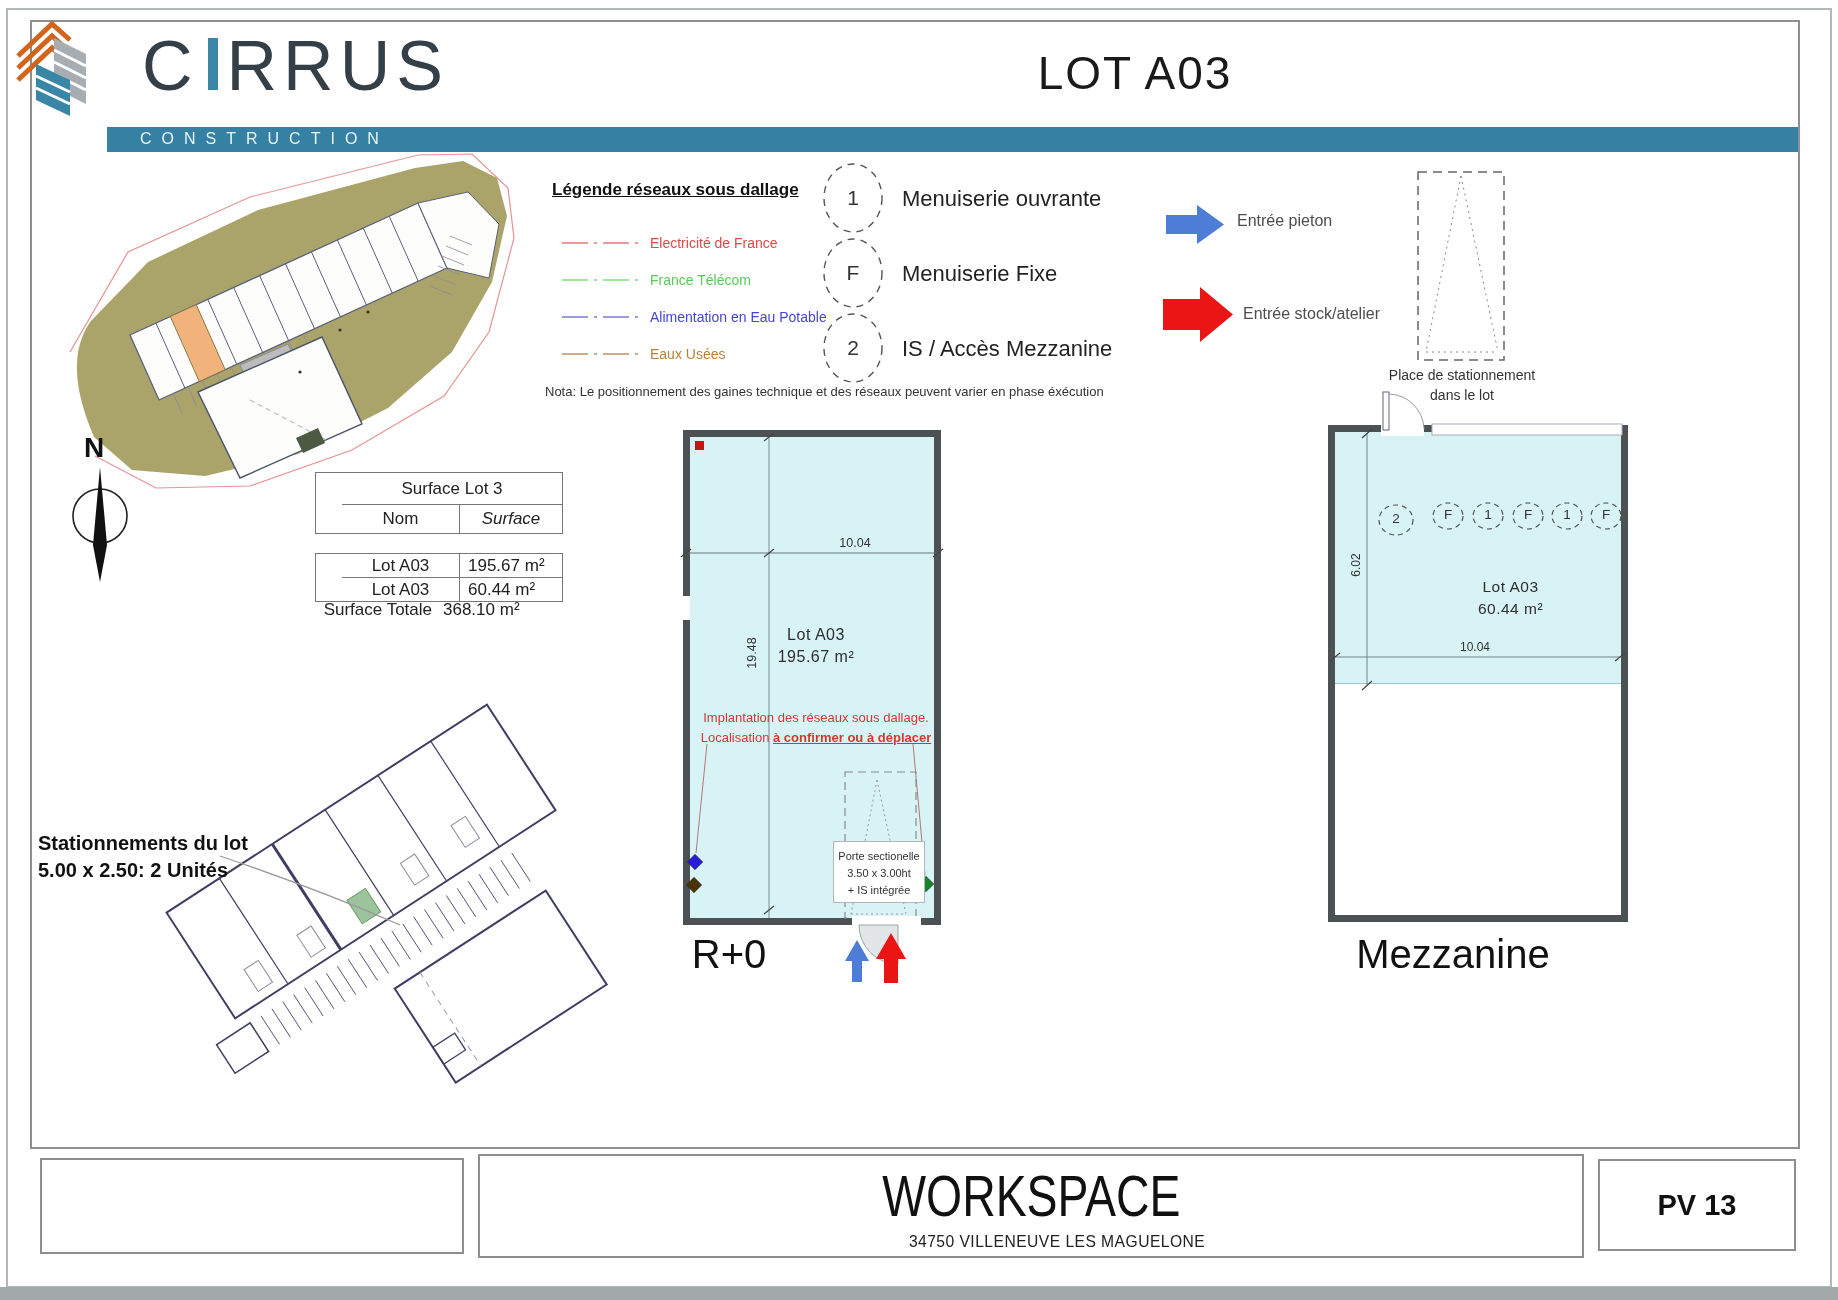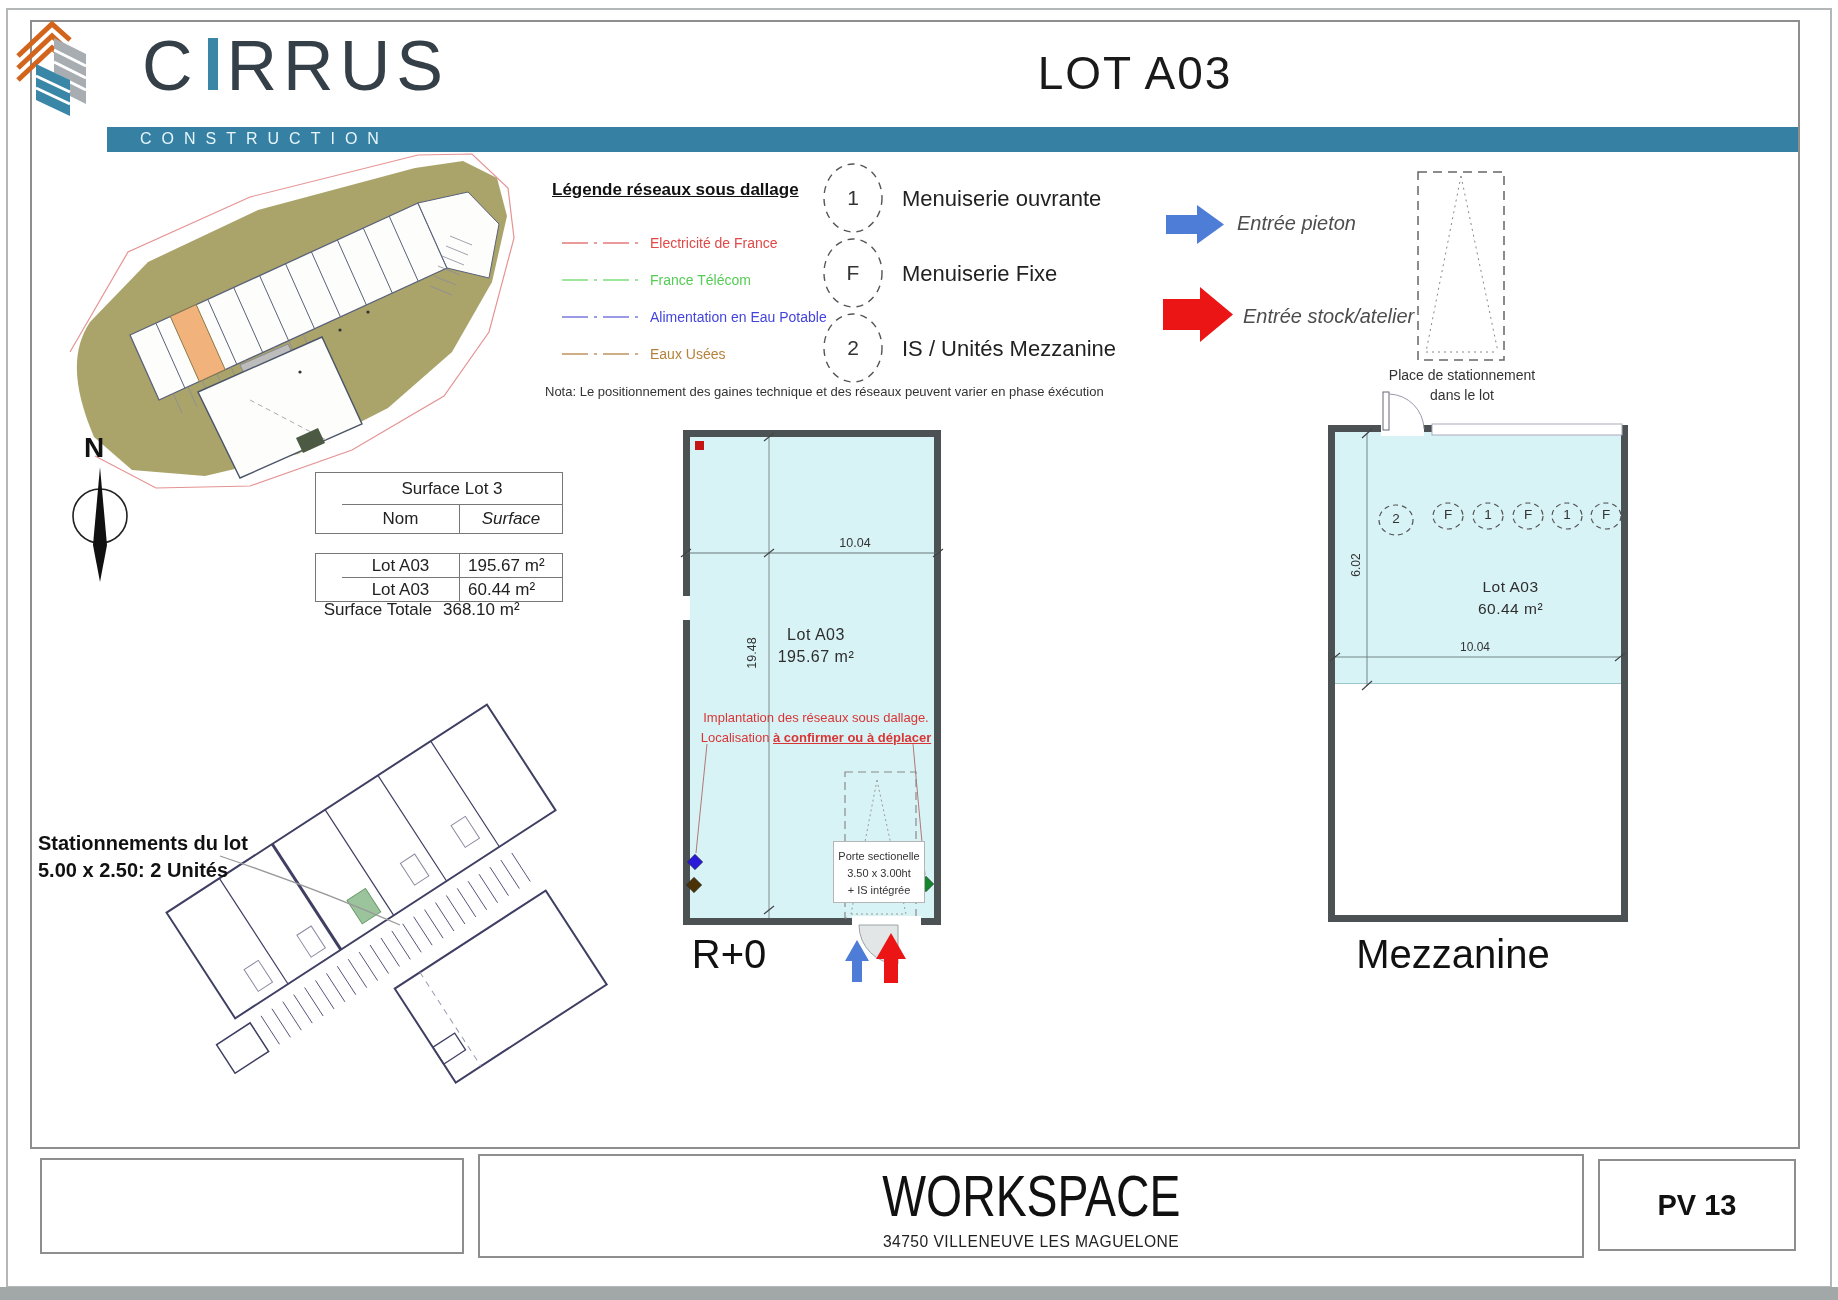--- a/index.html
+++ b/index.html
@@ -13,21 +13,21 @@
   .brand .ibar{display:inline-block;width:10px;height:52px;background:#3a86a6;margin:0 9px;}
   .teal-band{left:107px;top:127px;width:1691px;height:25px;background:#3580a3;}
   .construction{left:140px;top:130px;font-size:16px;letter-spacing:10px;color:#e8f6fb;}
   .sheet-title{left:885px;top:46px;width:500px;text-align:center;font-size:46px;letter-spacing:2px;color:#1a1a1a;}
   .north-n{left:84px;top:432px;font-size:28px;font-weight:bold;color:#111;}
   .lg-title{left:552px;top:180px;font-size:17px;font-weight:bold;text-decoration:underline;color:#111;}
   .lg-label{font-size:14px;}
   .lg-nota{left:545px;top:384px;font-size:13px;color:#333;}
   .sym-glyph{width:40px;text-align:center;font-size:21px;color:#333;}
   .sym-label{font-size:22px;color:#222;}
-  .ent-label{font-size:20px;color:#4d4d4d;font-style:italic;}
+  .ent-label{font-size:16px;color:#4d4d4d;}
   .park-label{left:1380px;top:366px;width:164px;text-align:center;font-size:14px;color:#333;line-height:1.4;}
   .tbl{border:1px solid #777;background:#fff;padding-left:26px;}
   .tbl-title{height:31px;line-height:31px;text-align:center;font-size:17px;border-bottom:1px solid #777;}
   .tbl-row{display:flex;font-size:17px;}
   .tbl-cell-l{width:117px;text-align:center;border-right:1px solid #777;}
   .tbl-cell-r{flex:1;padding-left:8px;}
   .tot-label{left:315px;top:600px;width:117px;text-align:right;font-size:17px;}
   .tot-value{left:443px;top:600px;font-size:17px;}
   .plan-r0{left:683px;top:430px;width:244px;height:481px;border:7px solid #4c5254;background:#d8f3f6;}
   .plan-mz{left:1328px;top:425px;width:286px;height:483px;border:7px solid #4c5254;background:#ffffff;}
@@ -38,21 +38,21 @@
   .warn{left:696px;top:708px;width:240px;text-align:center;font-size:13px;color:#d93535;line-height:1.55;}
   .warn b{text-decoration:underline;}
   .door-box{left:833px;top:841px;width:92px;height:62px;background:#fff;border:1px solid #b5b5b5;
             font-size:11px;line-height:1.55;text-align:center;color:#333;padding-top:6px;box-sizing:border-box;}
   .mz-glyph{width:30px;text-align:center;font-size:13.5px;color:#333;}
   .floor-label{font-size:40px;color:#111;text-align:center;}
   .station-note{left:38px;top:830px;font-size:20px;font-weight:bold;color:#111;line-height:1.35;}
   .foot-box{border:2px solid #8e8e8e;background:#fff;}
   .ws-title{top:6px;left:0;width:100%;text-align:center;font-size:58px;color:#111;}
   .ws-title span{display:inline-block;transform:scaleX(.8);}
-  .ws-addr{top:76px;left:0;width:100%;text-align:center;font-size:17px;letter-spacing:.5px;color:#222;}
+  .ws-addr{top:76px;left:0;width:100%;text-align:center;font-size:17px;letter-spacing:.5px;color:#222;padding-left:26px;}
   .ws-addr span{display:inline-block;transform:scaleX(.92);}
   .pv{width:100%;height:88px;line-height:88px;text-align:center;font-size:29px;font-weight:bold;color:#111;}
 </style>
 </head>
 <body>
 
 <div id="page">
 
   <div class="abs outer-border"></div>
   <div class="abs main-frame"></div>
@@ -187,21 +187,21 @@
   <div class="abs lg-label" style="left:650px;top:272px;color:#55cc55">France Télécom</div>
   <div class="abs lg-label" style="left:650px;top:309px;color:#4444dd">Alimentation en Eau Potable</div>
   <div class="abs lg-label" style="left:650px;top:346px;color:#b5823c">Eaux Usées</div>
   <div class="abs lg-nota">Nota: Le positionnement des gaines technique et des réseaux peuvent varier en phase éxécution</div>
 
   <div class="abs sym-glyph" style="left:833px;top:186px;">1</div>
   <div class="abs sym-glyph" style="left:833px;top:261px;">F</div>
   <div class="abs sym-glyph" style="left:833px;top:336px;">2</div>
   <div class="abs sym-label" style="left:902px;top:186px;">Menuiserie ouvrante</div>
   <div class="abs sym-label" style="left:902px;top:261px;">Menuiserie Fixe</div>
-  <div class="abs sym-label" style="left:902px;top:336px;">IS / Unités Mezzanine</div>
+  <div class="abs sym-label" style="left:902px;top:336px;">IS / Accès Mezzanine</div>
 
   <div class="abs ent-label" style="left:1237px;top:212px;">Entrée pieton</div>
   <div class="abs ent-label" style="left:1243px;top:305px;">Entrée stock/atelier</div>
 
   <div class="abs park-label">
     <div>Place de stationnement</div>
     <div>dans le lot</div>
   </div>
 
   <div class="abs tbl" style="left:315px;top:472px;width:220px;">

